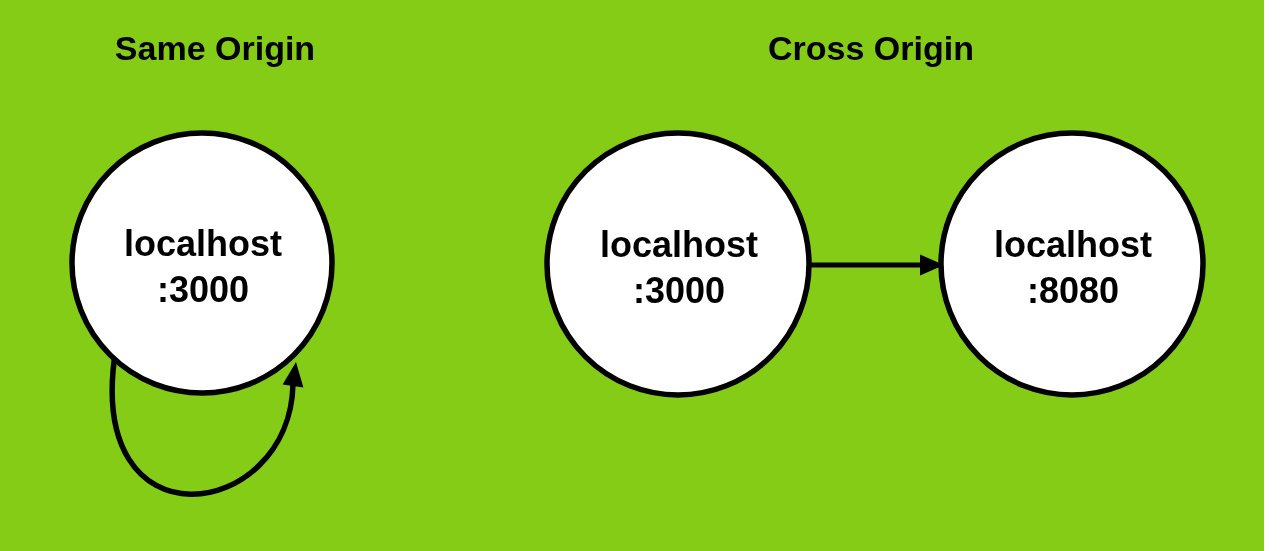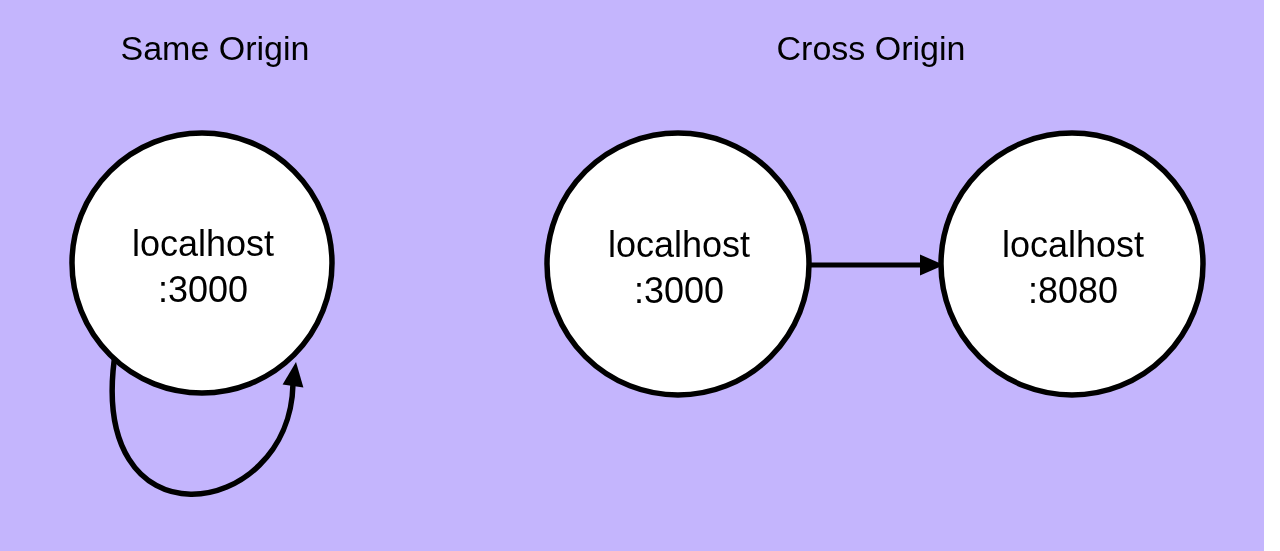--- a/index.html
+++ b/index.html
@@ -4,23 +4,24 @@
 <style>
   html, body {
     margin: 0;
     padding: 0;
     background: #ffffff;
   }
   .canvas {
     position: relative;
     width: 1264px;
     height: 551px;
-    background: #c4b5fd;
+    background: #84cc16;
     overflow: hidden;
     font-family: "Liberation Sans", sans-serif;
+    font-weight: bold;
   }
   svg { display: block; }
   .diagram-title {
     font-family: "Liberation Sans", sans-serif;
     font-size: 34px;
     fill: #000000;
   }
   .node-label {
     font-family: "Liberation Sans", sans-serif;
     font-size: 36px;

